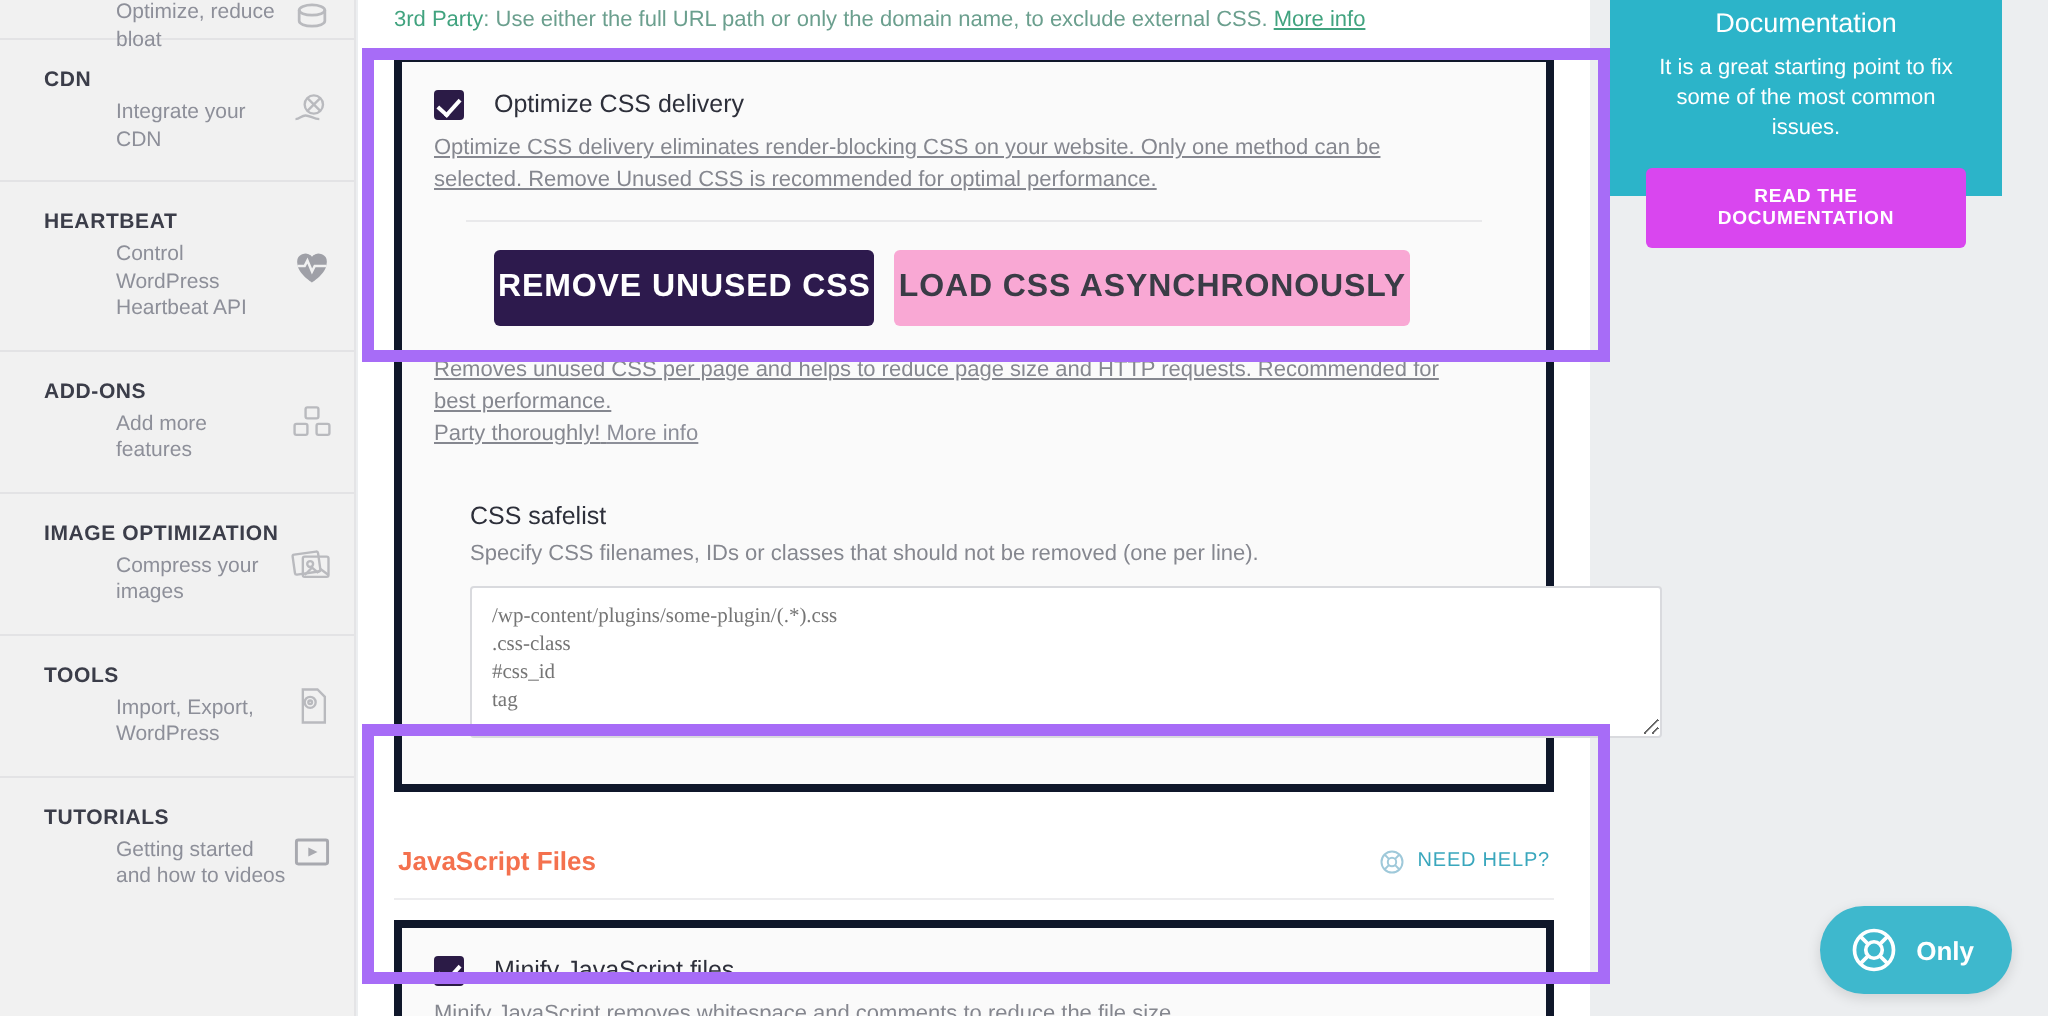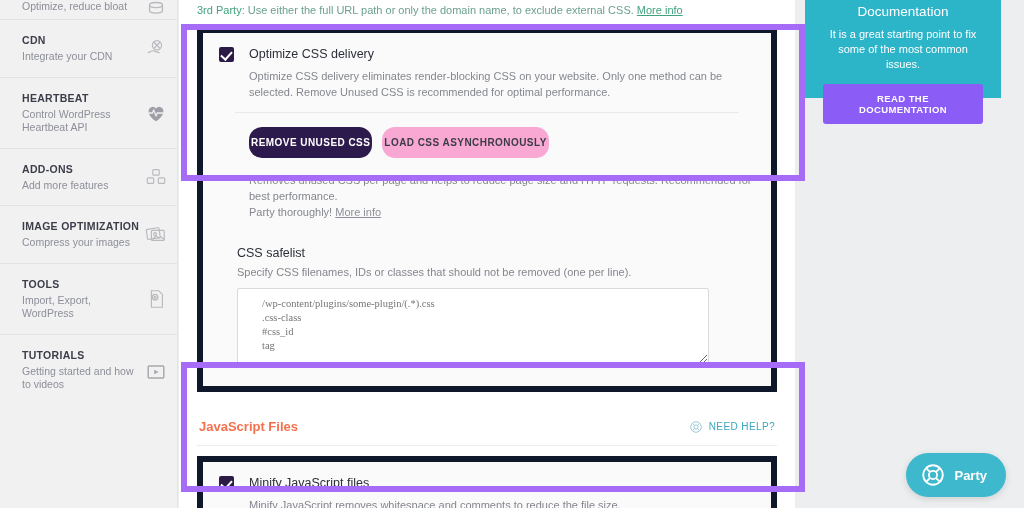--- a/index.html
+++ b/index.html
@@ -25,21 +25,21 @@
     border-bottom: 1px solid #e3e3e5;
     min-height: 56px;
   }
   .nav-item.partial { padding-top: 0; min-height: 0; height: 20px; }
   .nav-title {
     font-size: 10.5px; font-weight: bold; letter-spacing: .3px;
     color: #3b3d49; text-transform: uppercase; line-height: 14px;
     margin-bottom: 3px;
   }
   .nav-sub {
-    font-size: 10.5px; color: #8d8f99; line-height: 13.5px;
+    font-size: 10.5px; color: #8d8f99; line-height: 13.5px; margin-left: 36px;
   }
   .nav-icon {
     position: absolute; right: 10px; top: 50%;
     transform: translateY(-50%);
     width: 22px; height: 22px;
     opacity: .42;
     color: #6d6f7a;
   }
   .nav-item.partial .nav-icon { top: 0; transform: none; }
   .nav-icon svg { width: 100%; height: 100%; display: block; }
@@ -60,67 +60,67 @@
     overflow: hidden;
     padding-top: 3px;
   }
   .toprow .lbl { font-weight: normal; color: #41a37f; }
   .toprow a { color: #41a37f; text-decoration: underline; }
 
   
   .block {
     margin: 0 18px;
     background: #fafafa;
-    border: 6px solid #0f172a;
+    border: 4px solid #0f172a;
   }
   .setting { padding: 13px 16px 12px 16px; position: relative; }
 
   .cb {
     position: absolute; left: 16px; top: 14px;
     width: 15px; height: 15px; border-radius: 2px;
   }
   .cb.on { background: #2b1b46; }
   .cb.on::after {
     content: ""; position: absolute;
     left: 4px; top: 1.5px; width: 5px; height: 9px;
     border: solid #fff; border-width: 0 2px 2px 0;
     transform: rotate(42deg);
   }
   .setting-label {
     margin-left: 30px;
     font-size: 12.5px; color: #2d2f3a; line-height: 17px;
     margin-bottom: 5px;
   }
   .setting-desc {
-    margin-left: 30px;
     font-size: 11px; color: #85878f; line-height: 16px;
     max-width: 512px;
+    text-decoration: underline;
   }
   .setting-desc a { color: #8d8f99; text-decoration: underline; }
 
   .divider { height: 1px; background: #e9e9eb; margin: 12px 16px 0 16px; }
 
   .btnrow { margin-left: 30px; padding-top: 14px; display: flex; }
   .btn {
-    font-size: 10px; font-weight: bold; letter-spacing: .45px;
-    padding: 10px 2px; border-radius: 13px; border: 0;
+    font-size: 16px; font-weight: bold; letter-spacing: .45px;
+    padding: 10px 2px; border-radius: 3px; border: 0;
     font-family: "Liberation Sans", sans-serif;
     cursor: pointer;
   }
   .btn.primary { background: #2d1a4d; color: #fff; }
   .btn.ghost { background: #f9a8d4; color: #3a3c46; margin-left: 10px; }
 
   .safelist-wrap { padding: 14px 18px 18px 34px; }
   .safelist-title { font-size: 12.5px; color: #2d2f3a; margin-bottom: 6px; }
   .safelist-desc { font-size: 11px; color: #85878f; margin-bottom: 10px; }
   textarea.safelist {
-    width: 472px; height: 76px;
+    width: 596px; height: 76px;
     border: 1px solid #d9dade; border-radius: 2px;
     background: #fff; resize: vertical;
-    padding: 8px 24px;
+    padding: 8px 10px;
     font-family: "Liberation Serif", serif;
     font-size: 10.5px; color: #9a9ca4; line-height: 14px;
   }
 
   
   .section-card {
     margin: 0 18px; background: #fff;
   }
   .section-head {
     display: flex; align-items: center; justify-content: space-between;
@@ -150,21 +150,21 @@
     width: 196px; height: 164px;
     background: #2cb4c9; color: #fff;
     text-align: center;
     padding: 14px 18px;
     z-index: 5;
   }
   #doccard .t { font-size: 13.5px; font-weight: normal; margin-top: 56px; }
   #doccard .d { font-size: 11px; line-height: 15px; margin-top: 8px; }
   #doccard .b {
     display: inline-block; margin-top: 12px;
-    background: #8b5cf6; color: #fff;
+    background: #d946ef; color: #fff;
     font-size: 9.5px; font-weight: bold; letter-spacing: .4px;
     padding: 9px 13px; border-radius: 3px; border: 0;
     font-family: "Liberation Sans", sans-serif; cursor: pointer;
   }
 
   
   #helpbtn {
     position: absolute; right: 18px; bottom: 11px;
     height: 44px; padding: 0 19px 0 14px;
     background: #3eb8cd; border-radius: 22px;
@@ -341,16 +341,16 @@
   <div class="hl" style="left:181px;top:362px;width:624px;height:130px;"></div>
 
   <div id="helpbtn">
     <span class="ic">
       <svg viewBox="0 0 24 24" fill="none" stroke="currentColor" stroke-width="1.7">
         <circle cx="12" cy="12" r="9"></circle>
           <circle cx="12" cy="12" r="3.8"></circle>
         <path d="M5.6 5.6l3.8 3.8M18.4 5.6l-3.8 3.8M5.6 18.4l3.8-3.8M18.4 18.4l-3.8-3.8"></path>
       </svg>
     </span>
-    <span class="lb">Party</span>
+    <span class="lb">Only</span>
   </div>
 
 </div>
 
 </body></html>

